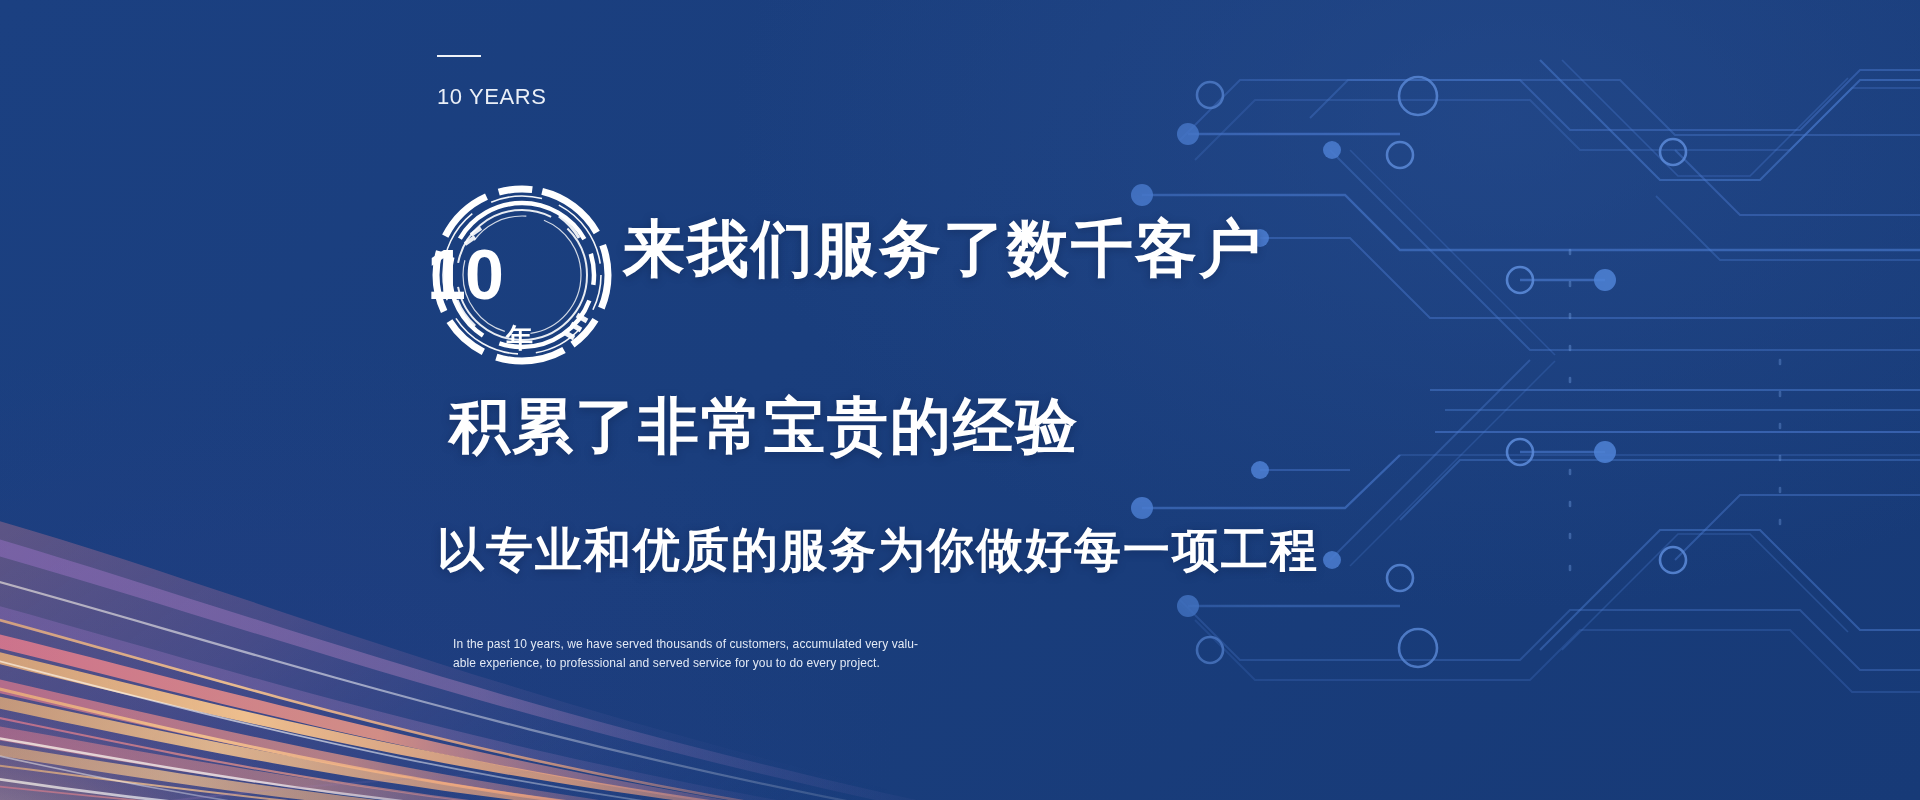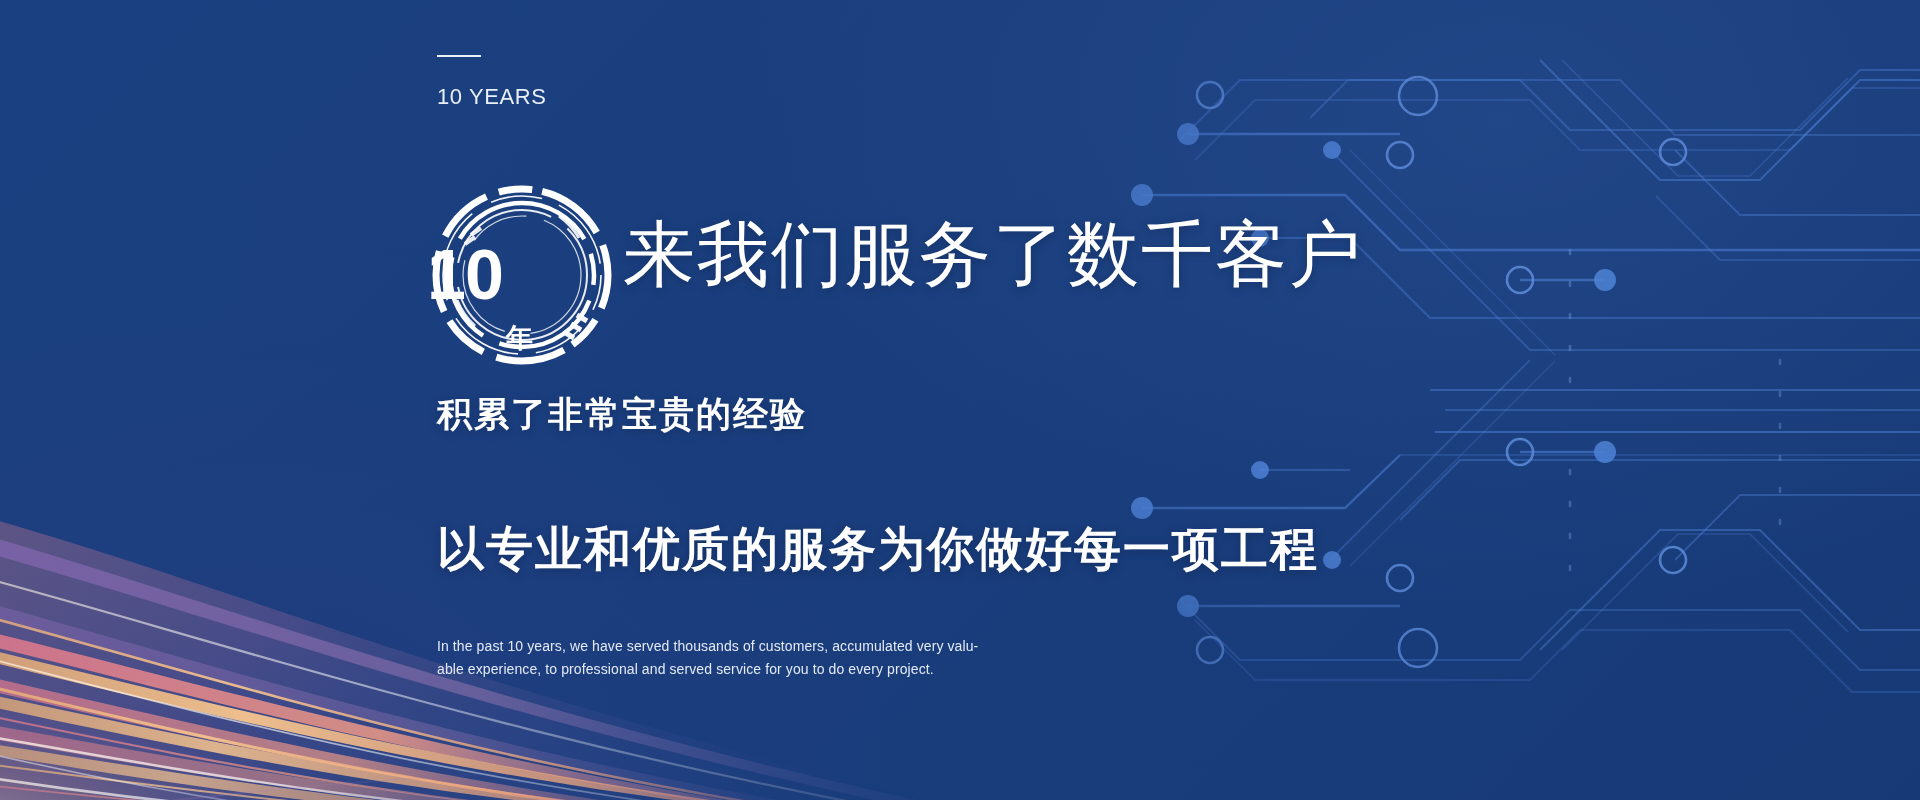--- a/index.html
+++ b/index.html
@@ -88,57 +88,56 @@
     line-height:1;
     align-self:flex-end;
     margin-bottom:18px;
     margin-left:3px;
   }
 
   
   .headline-1 {
     position:absolute;
     left:186px; top:218px;
-    font-size:72px;
-    font-weight:normal;
+    font-size:62px;
+    font-weight:bold;
     color:#ffffff;
     letter-spacing:2px;
     line-height:1;
     white-space:nowrap;
     text-shadow:0 2px 8px rgba(8,24,58,0.35);
   }
   .headline-2 {
     position:absolute;
-    left:0; top:396px;
-    font-size:35px;
+    left:12px; top:396px;
+    font-size:61px;
     font-weight:bold;
     color:#ffffff;
     letter-spacing:2px;
     line-height:1;
     white-space:nowrap;
     text-shadow:0 2px 8px rgba(8,24,58,0.35);
   }
   .headline-3 {
     position:absolute;
     left:0; top:526px;
     font-size:47px;
     font-weight:bold;
     color:#ffffff;
     letter-spacing:2px;
     line-height:1;
     white-space:nowrap;
     text-shadow:0 2px 8px rgba(8,24,58,0.35);
-    font-family:Liberation Serif, serif;
   }
 
   .subtext {
     position:absolute;
-    left:0; top:635px;
+    left:16px; top:635px;
     width:530px;
-    font-size:14px;
+    font-size:12px;
     line-height:1.62;
     color:#e3eaf5;
     font-weight:400;
     letter-spacing:0.1px;
   }
   .subtext .ln { display:block; white-space:nowrap; }
 </style>
 </head>
 <body>
 

